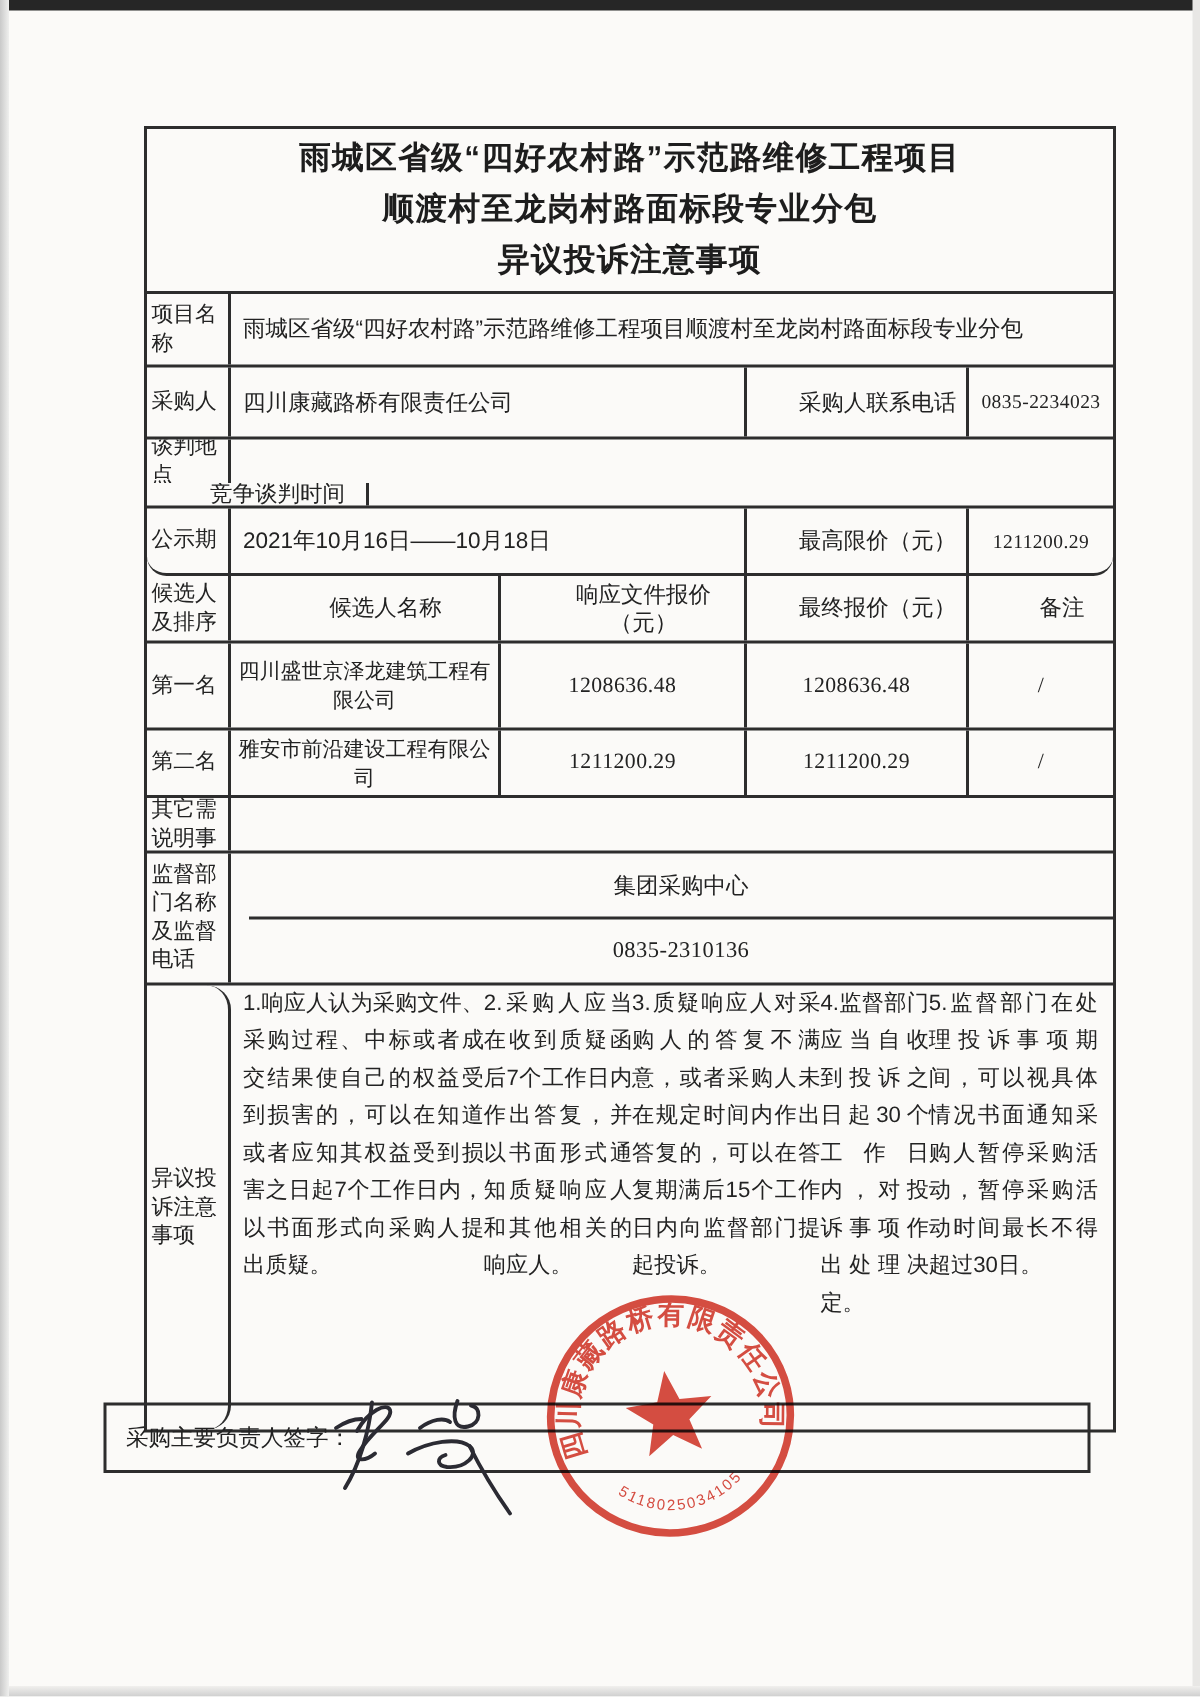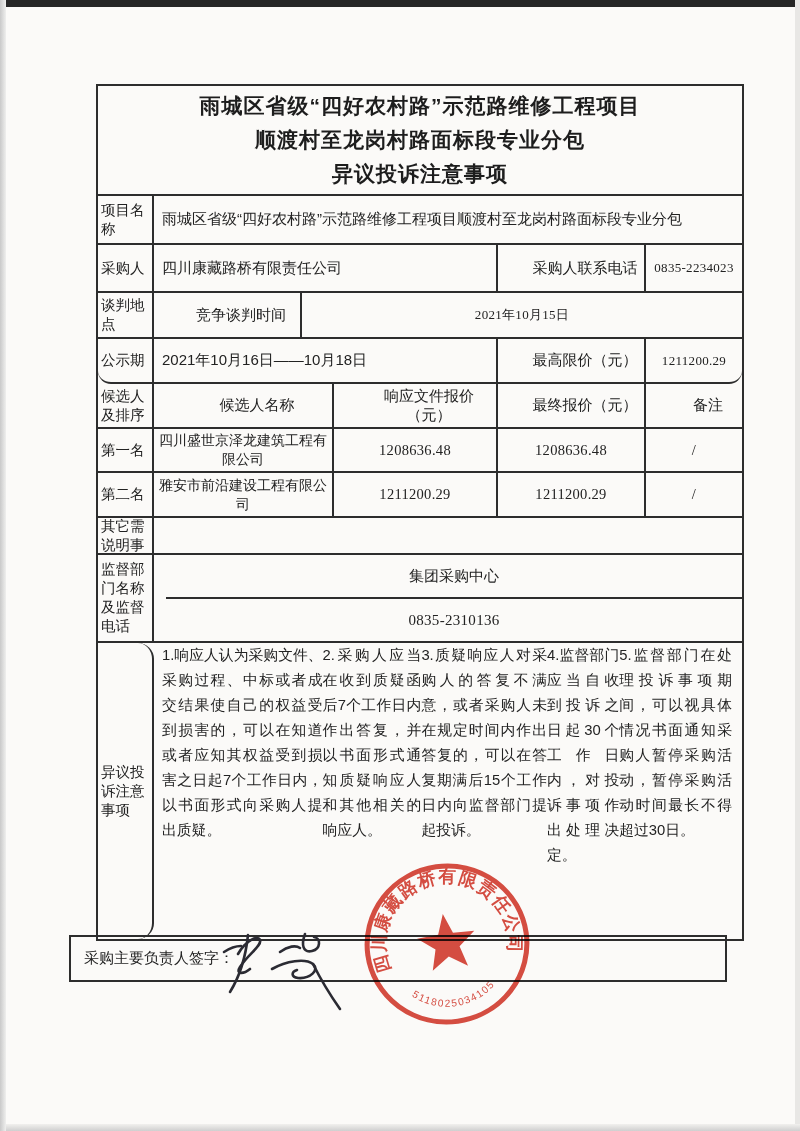--- a/index.html
+++ b/index.html
@@ -29,22 +29,22 @@
   .val{padding:0 8px;font-size:15px;}
   .nowrap{white-space:nowrap;}
   .ctr{justify-content:center;text-align:center;}
   .num{font-family:"Liberation Serif",serif;font-size:14.5px;letter-spacing:.3px;}
   .small{font-size:13px;padding:0 2px;}
 
   .title-row{height:108px;flex-direction:column;justify-content:center;align-items:center;
              border-bottom:2px solid var(--line);display:flex;}
   .title-line{font-size:21px;font-weight:bold;line-height:34px;letter-spacing:1px;color:#1d1d1d;}
 
-  .h-pn{height:49px;} .h-pu{height:48px;} .h-ne{height:46px;} .h-pub{height:45px;border-radius:13px;}
-  .h-ch{height:45px;} .h-r1{height:44px;} .h-r2{height:45px;} .h-on{height:37px;}
+  .h-pn{height:49px;} .h-pu{height:48px;} .h-ne{height:46px;flex-direction:column;} .h-pub{height:45px;border-radius:13px;}
+  .h-ch{height:45px;} .h-r1{height:58px;} .h-r2{height:45px;} .h-on{height:37px;}
   .h-sup{height:88px;} .h-obj{height:296px;}
 
   .hdr{font-size:15px;padding-left:28px;}
   .cand-name{font-size:14px;line-height:19px;padding:0 4px;}
 
   .sup-right{flex:1;display:flex;flex-direction:column;padding-left:12px;}
   .sup-sub{flex:1;display:flex;align-items:center;justify-content:center;font-size:15px;}
   .sup-sub.first{border-bottom:2px solid var(--line);}
 
   .obj-label{align-items:center;border-radius:16px;}

